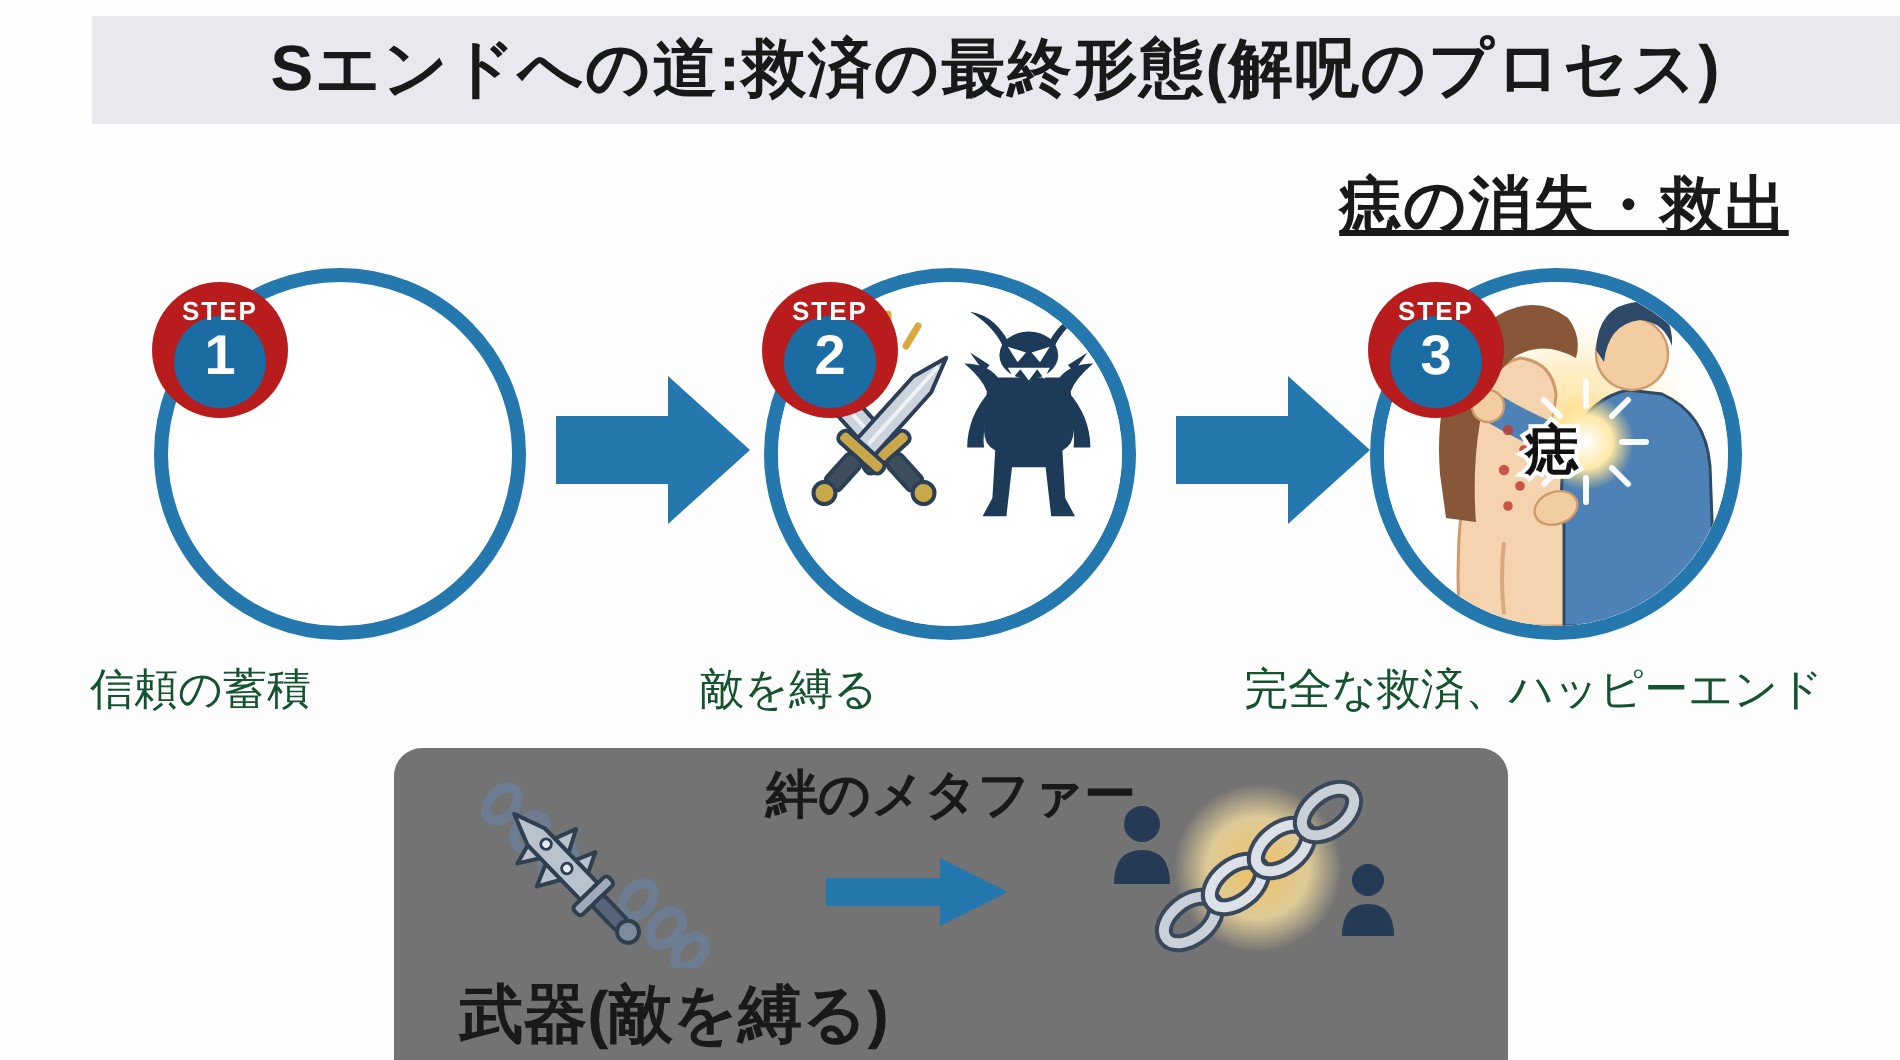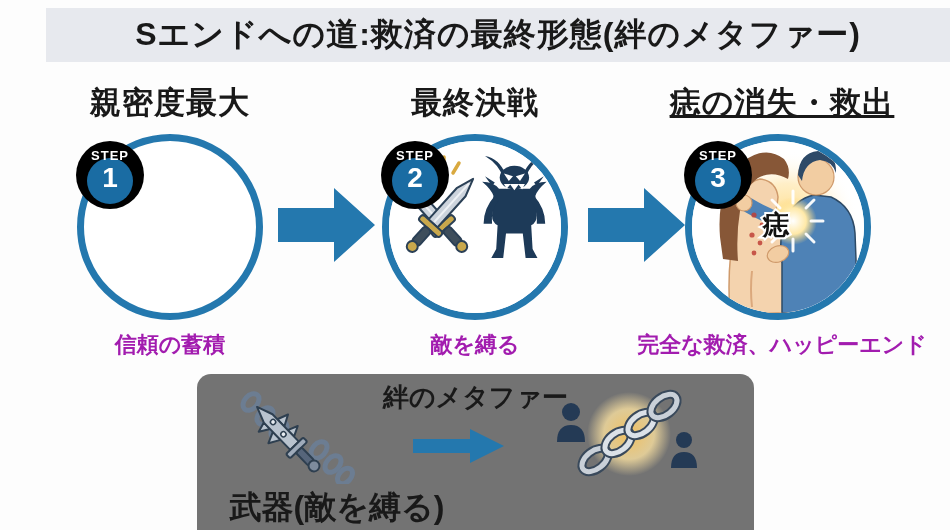--- a/index.html
+++ b/index.html
@@ -33,39 +33,39 @@
   }
   .circ-1 { left:77px; } .circ-2 { left:382px; } .circ-3 { left:685px; }
   .circle-inner {
     position:absolute; inset:0; border-radius:50%; overflow:hidden; background:#fff;
   }
   .circle-inner svg { position:absolute; inset:0; }
 
   
   .step-badge {
     position:absolute; left:-8px; top:0; width:68px; height:68px; border-radius:50%;
-    background:#000000; z-index:4; text-align:center; color:#fff;
+    background:#b91c1c; z-index:4; text-align:center; color:#fff;
   }
   .badge-inner {
     position:absolute; left:11px; top:17px; width:46px; height:46px; border-radius:50%;
     background:#1a6ca3;
   }
   .badge-step {
     position:relative; z-index:2; display:block; margin-top:7px;
     font-size:13px; font-weight:900; letter-spacing:1px;
   }
   .badge-num {
     position:relative; z-index:2; display:block; margin-top:1px;
     font-size:28px; font-weight:900; line-height:1;
   }
 
   
   .step-caption {
-    position:absolute; top:330px; height:30px; text-align:center;
-    font-size:22px; font-weight:700; color:#a21caf;
+    position:absolute; top:330px; height:30px; text-align:left;
+    font-size:22px; font-weight:400; color:#14532d;
   }
   .cap-1 { left:45px;  width:250px; }
   .cap-2 { left:350px; width:250px; }
   .cap-3 { left:622px; width:320px; }
 
   
   .flow-arrow { position:absolute; top:187px; width:98px; height:76px; }
   .arr-1 { left:278px; } .arr-2 { left:588px; }
 
   
@@ -86,25 +86,23 @@
   }
   .bcap-left  { left:10px;  width:260px; }
   .bcap-right { left:318px; width:239px; }
 </style>
 </head>
 <body>
 
 <div class="canvas">
 
   <div class="title-bar">
-    <h1>Sエンドへの道:救済の最終形態(絆のメタファー)</h1>
-  </div>
-
-  <div class="step-header hdr-1">親密度最大</div>
-  <div class="step-header hdr-2">最終決戦</div>
+    <h1>Sエンドへの道:救済の最終形態(解呪のプロセス)</h1>
+  </div>
+
   <div class="step-header hdr-3">痣の消失・救出</div>
 
   <div class="step-circle circ-1">
     <div class="step-badge">
       <div class="badge-inner"></div>
       <span class="badge-step">STEP</span>
       <span class="badge-num">1</span>
     </div>
   </div>
 

